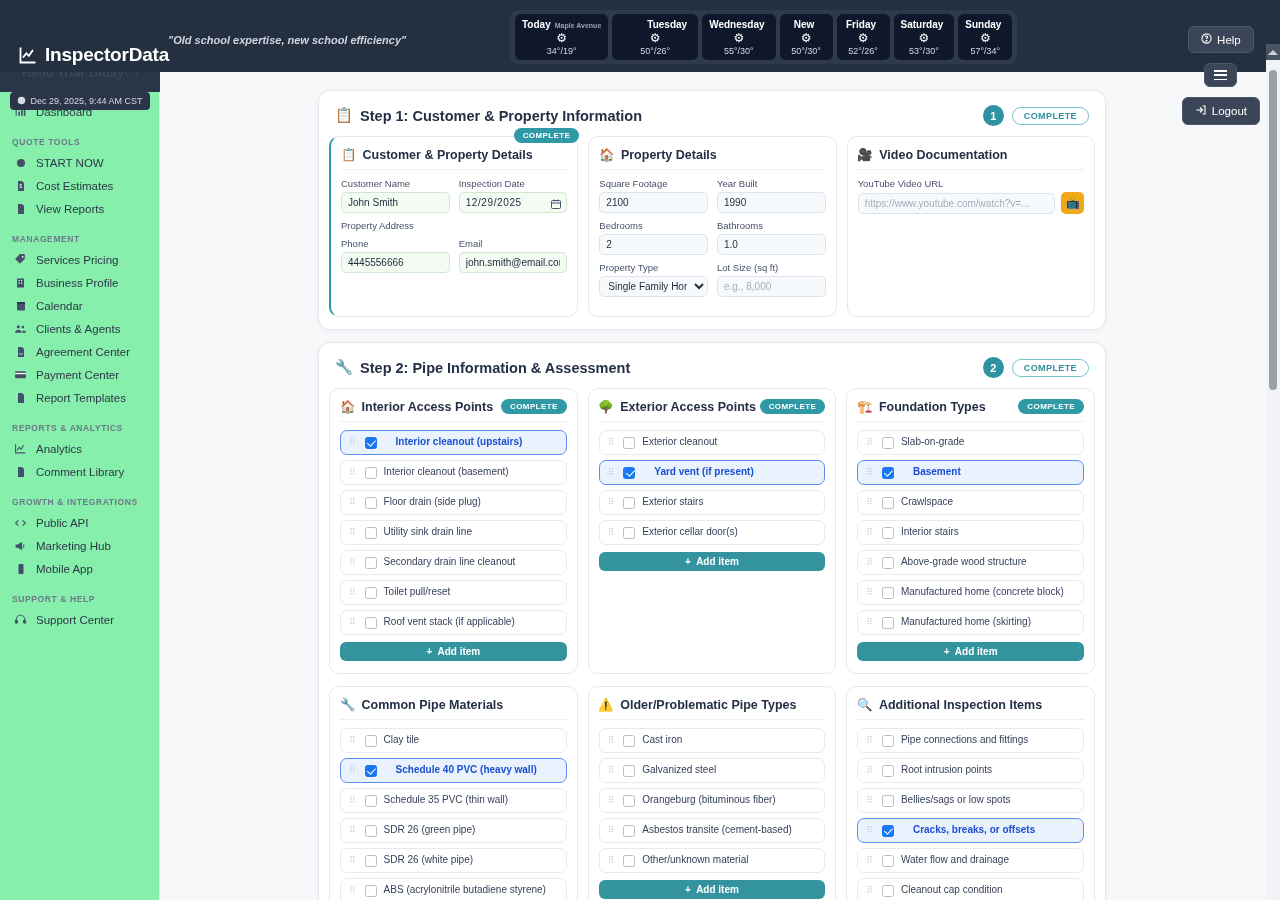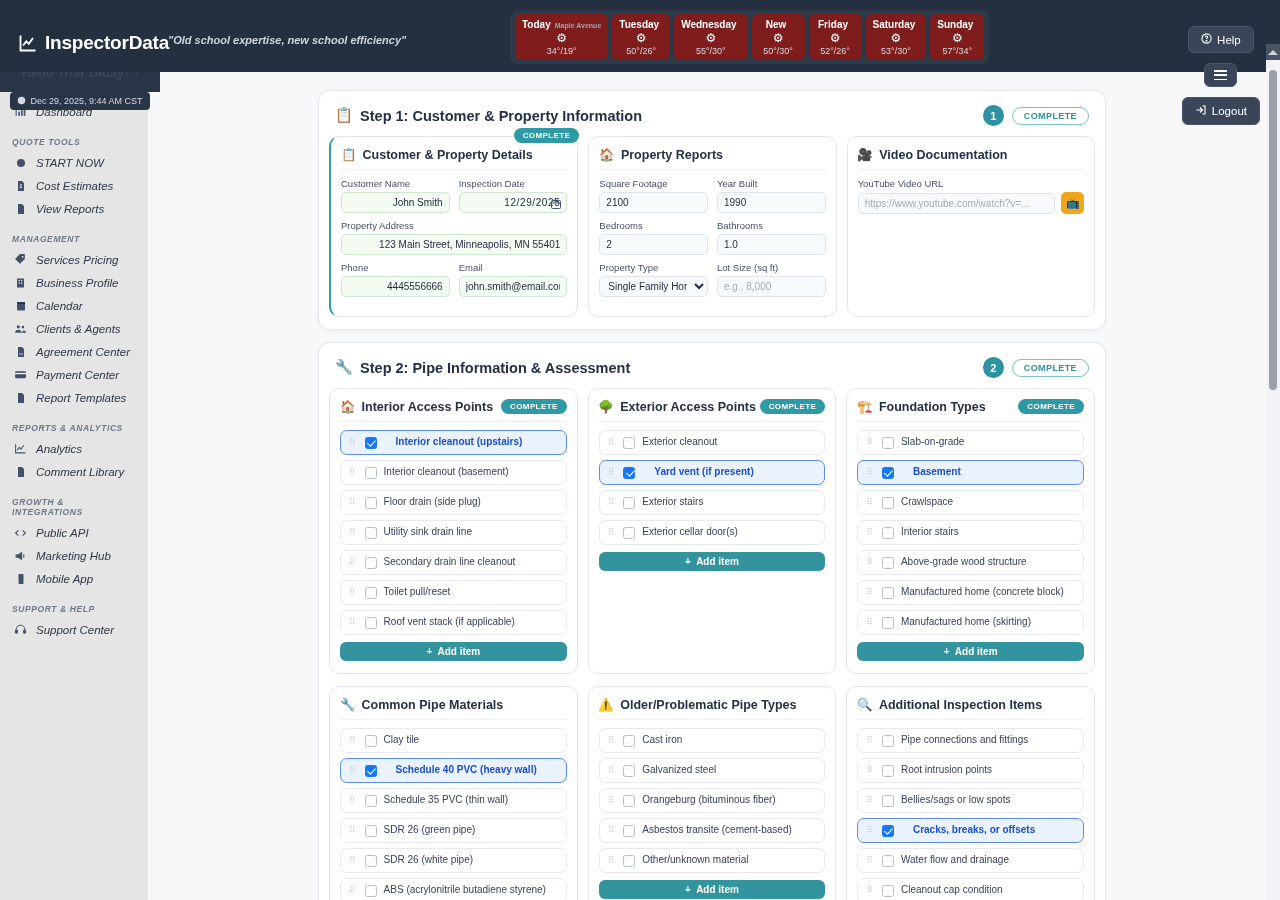--- a/index.html
+++ b/index.html
@@ -8,21 +8,21 @@
     font-family: "Liberation Sans", sans-serif;
     background: #f7f8fa;
     overflow: hidden;
   }
 
   
   .topbar {
     position: absolute; top: 0; left: 0; width: 1280px; height: 72px;
     background: #242f3f; z-index: 40;
   }
-  .brand { position: absolute; left: 18px; top: 32px; display: flex; align-items: center; gap: 7px; }
+  .brand { position: absolute; left: 18px; top: 44px; display: flex; align-items: center; gap: 7px; }
   .brand-mark { width: 20px; height: 20px; color: #fff; }
   .brand-name { color: #ffffff; font-size: 19px; font-weight: 700; letter-spacing: -0.2px; }
   .brand-tag { position: absolute; left: 168px; top: 34px; color: #cfd6e0; font-size: 11px; font-style: italic; font-weight: 700; }
 
   .trial-banner {
     position: absolute; left: 0; top: 52px; width: 160px; height: 40px;
     background: #2a3547; color: #3c4656; z-index: 39;
     display: flex; align-items: center; justify-content: center; gap: 6px;
     font-size: 13px; font-weight: 700; overflow: hidden;
   }
@@ -36,42 +36,42 @@
     background: #2a3547; border-radius: 4px; color: #d4dae4; font-size: 9px;
     display: flex; align-items: center; justify-content: center; gap: 4px; z-index: 41;
   }
 
   
   .weather {
     position: absolute; left: 510px; top: 10px;
     display: flex; gap: 4px; background: #2e394a; border-radius: 8px; padding: 4px 5px;
   }
   .wcard {
-    background: #7f1d1d; border-radius: 6px; min-width: 53px; padding: 5px 7px 4px;
+    background: #0f172a; border-radius: 6px; min-width: 53px; padding: 5px 7px 4px;
     display: flex; flex-direction: column; align-items: center; gap: 2px;
   }
   .wday { color: #fff; font-size: 10px; font-weight: 700; white-space: nowrap; }
   .wsub { color: #9aa4b3; font-size: 7px; font-weight: 700; }
   .wicon { color: #fff; font-size: 12px; line-height: 12px; }
   .wtemp { color: #d3d9e2; font-size: 9px; }
 
   .topbtns { position: absolute; right: 20px; top: 26px; display: flex; align-items: center; gap: 10px; flex-direction: column; }
   .tbtn {
     background: #3a4557; border: 1px solid #4b566a; border-radius: 6px;
     color: #fff; font-size: 11.5px; padding: 6px 12px;
     display: flex; align-items: center; gap: 5px; cursor: pointer;
   }
   .tbtn.icononly { padding: 6px 9px; }
   .hamburger { display: flex; flex-direction: column; gap: 2.5px; }
   .hamburger i { display: block; width: 13px; height: 1.8px; background: #fff; }
 
   
   .sidebar {
-    position: absolute; left: 0; top: 72px; width: 148px; height: 828px;
-    background: #e5e5e5; border-right: 1px solid #e6e9ef; overflow: hidden; z-index: 20; font-style: italic;
+    position: absolute; left: 0; top: 72px; width: 160px; height: 828px;
+    background: #86efac; border-right: 1px solid #e6e9ef; overflow: hidden; z-index: 20;
   }
   .nav-section { margin-top: 14px; }
   .nav-head {
     font-size: 8.5px; font-weight: 700; letter-spacing: 0.6px;
     color: #6e7889; padding: 0 12px 4px;
   }
   .nav-item {
     display: flex; align-items: center; gap: 9px;
     padding: 5px 12px 5px 14px; font-size: 11.5px; color: #2d3748; cursor: pointer;
   }
@@ -119,21 +119,21 @@
   .panel-badge { margin-left: auto; }
 
   .fieldrow { display: flex; gap: 9px; margin-bottom: 7px; }
   .field { flex: 1; min-width: 0; }
   .flabel { font-size: 9.5px; color: #46506a; margin-bottom: 3px; display: block; }
   .finput {
     width: 100%; height: 21px; border: 1px solid #dfe4ec; border-radius: 5px;
     background: #f7fafc; font-size: 10px; color: #1f2a3d; padding: 0 6px;
     font-family: "Liberation Sans", sans-serif;
   }
-  .finput.filled { background: #f3fbf3; border-color: #cfe6d1; text-align: right; }
+  .finput.filled { background: #f3fbf3; border-color: #cfe6d1; }
   .finput::placeholder { color: #a3acba; }
   .fselect {
     width: 100%; height: 21px; border: 1px solid #dfe4ec; border-radius: 5px;
     background: #f7fafc; font-size: 10px; color: #1f2a3d; padding: 0 4px;
     font-family: "Liberation Sans", sans-serif;
   }
   .date-wrap { position: relative; }
   .yt-row { display: flex; gap: 6px; align-items: center; }
   .yt-btn {
     width: 26px; height: 22px; background: #f0a81a; border-radius: 5px; border: none;
@@ -198,21 +198,21 @@
   <div class="weather" id="weather-strip">
       <div class="wcard">
         <div style="display:flex;align-items:baseline;gap:4px;">
           <span class="wday">Today</span>
           <span class="wsub">Maple Avenue</span>
         </div>
         <div class="wicon">⚙</div>
         <div class="wtemp">34°/19°</div>
       </div>
       <div class="wcard">
-        <div style="display:flex;align-items:center;gap:4px;">
+        <div style="display:flex;align-items:center;gap:4px;margin-left:28px;">
           <span class="wday">Tuesday</span>
           <span class="wsub"></span>
         </div>
         <div class="wicon">⚙</div>
         <div class="wtemp">50°/26°</div>
       </div>
       <div class="wcard">
         <div style="display:flex;align-items:flex-start;gap:4px;">
           <span class="wday">Wednesday</span>
           <span class="wsub"></span>
@@ -511,39 +511,38 @@
                 <svg viewBox="0 0 24 24" width="12" height="12" fill="none" stroke="#4a5468" stroke-width="2">
                     <rect x="3" y="5" width="18" height="16" rx="2"></rect>
                     <path d="M3 10h18M8 3v4M16 3v4"></path>
                   </svg>
               </span>
             </div>
           </div>
         </div>
         <div class="field" style="margin-bottom:7px;">
           <label class="flabel">Property Address</label>
-          <input class="finput filled" value="123 Main Street, Minneapolis, MN 55401" style="">
         </div>
         <div class="fieldrow">
           <div class="field">
             <label class="flabel">Phone</label>
             <input class="finput filled" value="4445556666" style="">
           </div>
           <div class="field">
             <label class="flabel">Email</label>
             <input class="finput filled" value="john.smith@email.com" style="">
           </div>
         </div>
       </div>
 
       <div class="panel">
         <div class="panel-head">
           <div class="panel-title">
             <span>🏠</span>
-            <span>Property Reports</span>
+            <span>Property Details</span>
           </div>
         </div>
         <div class="fieldrow">
           <div class="field">
             <label class="flabel">Square Footage</label>
             <input class="finput" value="2100" style="">
           </div>
           <div class="field">
             <label class="flabel">Year Built</label>
             <input class="finput" value="1990" style="">

